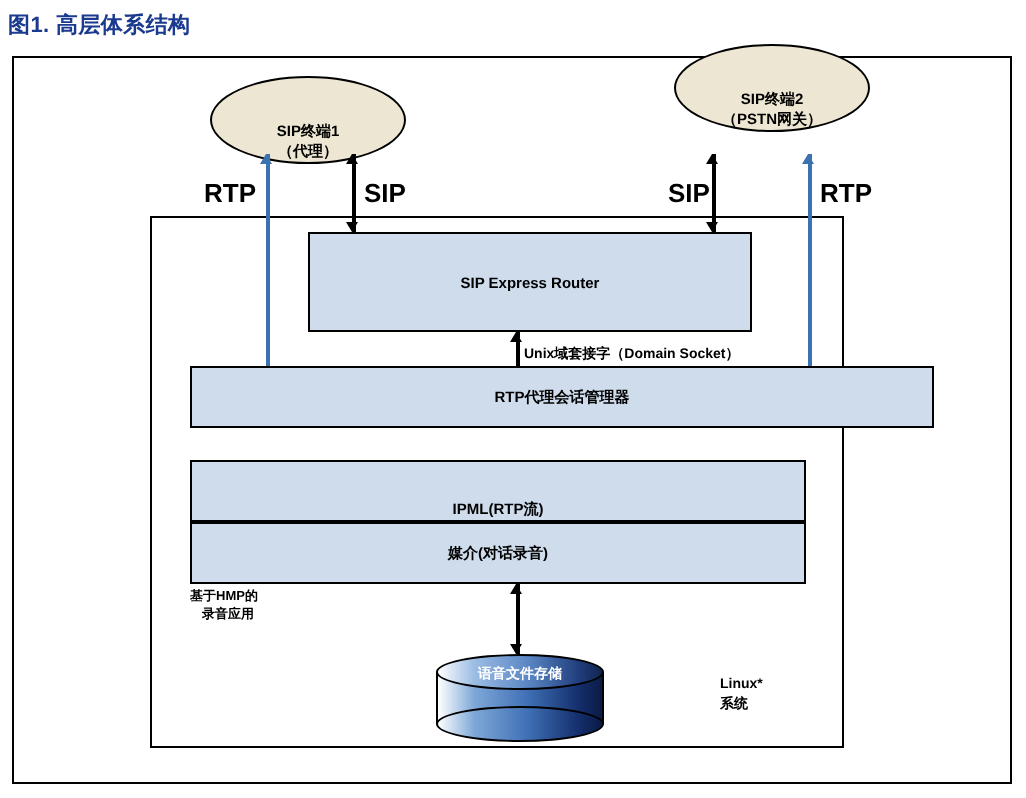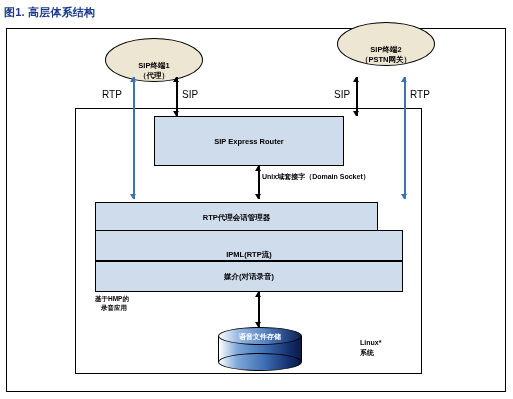--- a/index.html
+++ b/index.html
@@ -102,22 +102,22 @@
     border-right: 3.5px solid transparent;
   }
   .arrow-head.up.blue   { border-bottom: 5px solid #3b72b0; }
   .arrow-head.down.blue { border-top: 5px solid #3b72b0; }
   .arrow-head.up.black   { border-bottom: 5px solid #000000; }
   .arrow-head.down.black { border-top: 5px solid #000000; }
 
   
   .proto-label {
     position: absolute;
-    font-size: 10px;
-    font-weight: normal;
+    font-size: 13px;
+    font-weight: bold;
     color: #000000;
     white-space: nowrap;
   }
 
   
   .blue-box {
     position: absolute;
     background: #cfdcec;
     border: 1.5px solid #000000;
     box-sizing: border-box;
@@ -126,27 +126,27 @@
     justify-content: center;
     font-size: 7.5px;
     font-weight: bold;
     color: #000000;
     text-align: center;
     white-space: nowrap;
   }
   #ser-box {
     left: 154px;
     top: 116px;
-    width: 190px;
+    width: 222px;
     height: 50px;
   }
   #stack-rtp-proxy {
     left: 95px;
-    top: 202px;
-    width: 283px;
+    top: 183px;
+    width: 372px;
     height: 31px;
   }
   #stack-ipml {
     left: 95px;
     top: 230px;
     width: 308px;
     height: 31px;
     align-items: flex-end;
   }
   #stack-media {

